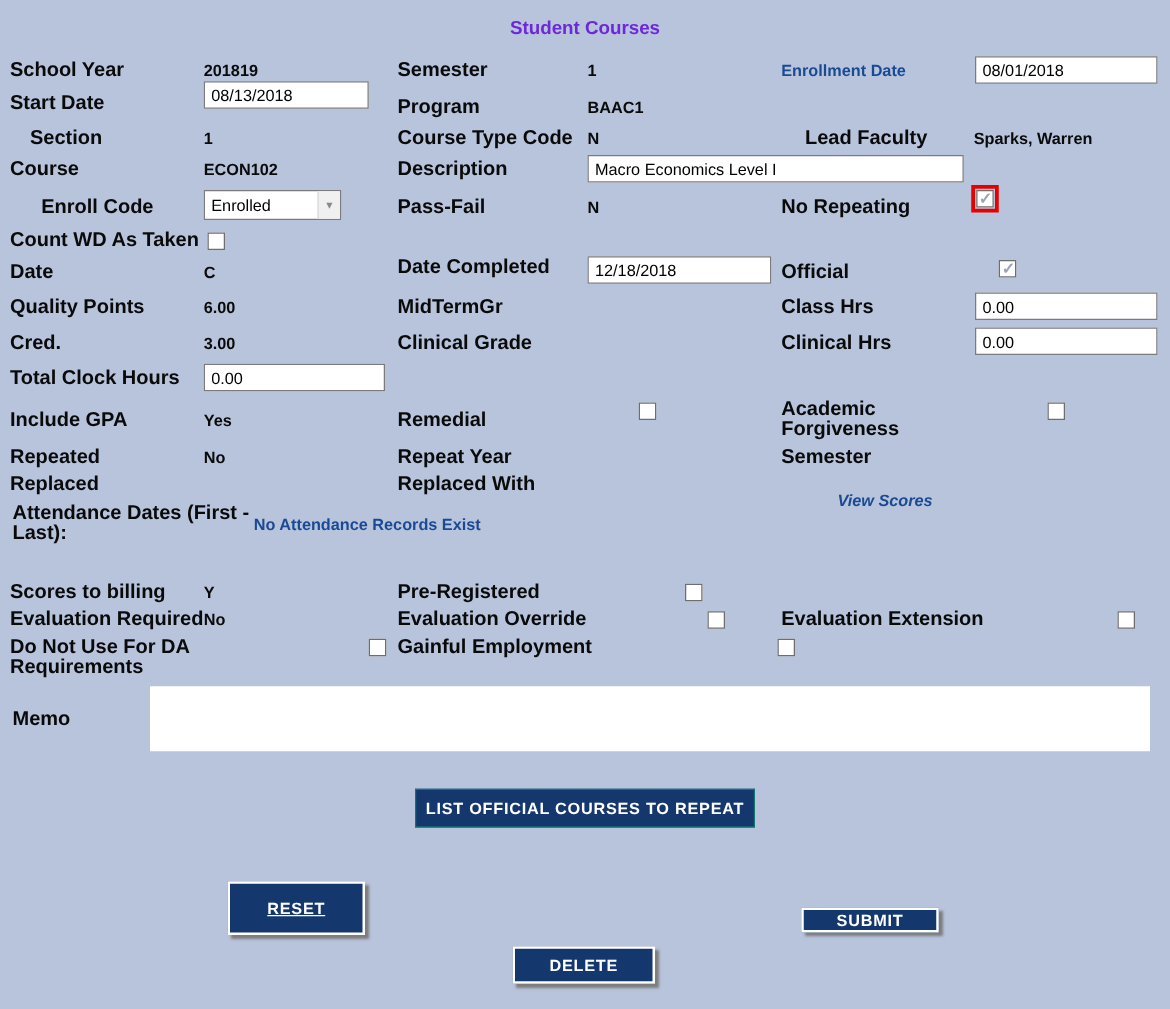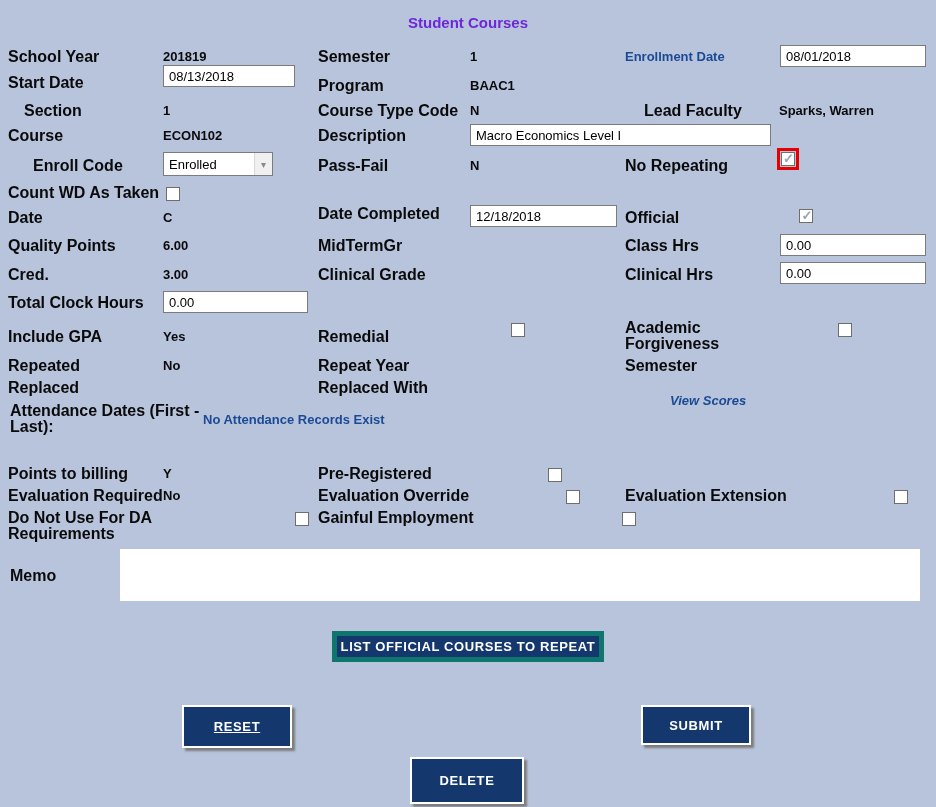--- a/index.html
+++ b/index.html
@@ -73,21 +73,21 @@
     color:#fff;font-family:"Liberation Sans", sans-serif;
     font-size:13px;font-weight:bold;letter-spacing:0.6px;
     display:flex;align-items:center;justify-content:center;
     cursor:pointer;
   }
   .btn-bevel{
     border:2px solid #fff;
     box-shadow:3px 3px 2px #7d7d7d;
   }
   .btn-flat{
-    border:5px solid #0f766e;
+    border:1px solid #0f766e;
   }
 </style>
 </head>
 <body>
 
 
 
 
 <div class="abs title" style="top:14px;left:0;">Student Courses</div>
 
@@ -179,21 +179,21 @@
 
 <span class="abs lbl" style="left:8px;top:380px;">Replaced</span>
 <span class="abs lbl" style="left:318px;top:380px;">Replaced With</span>
 <span class="abs link italiclink" style="left:625px;top:393px;margin-left:45px;">View Scores</span>
 
 
 <span class="abs lbl" style="left:10px;top:403px;width:192px;">Attendance Dates (First - Last):</span>
 <span class="abs link" style="left:203px;top:412px;">No Attendance Records Exist</span>
 
 
-<span class="abs lbl" style="left:8px;top:466px;">Points to billing</span>
+<span class="abs lbl" style="left:8px;top:466px;">Scores to billing</span>
 <span class="abs val" style="left:163px;top:466px;">Y</span>
 <span class="abs lbl" style="left:318px;top:466px;">Pre-Registered</span>
 <input type="checkbox" class="abs checkbox" style="left: 474px; top: 465px;">
 
 
 <span class="abs lbl" style="left:8px;top:488px;">Evaluation Required</span>
 <span class="abs val" style="left:163px;top:488px;">No</span>
 <span class="abs lbl" style="left:318px;top:488px;">Evaluation Override</span>
 <input type="checkbox" class="abs checkbox" style="left: 474px; top: 487px;">
 <span class="abs lbl" style="left:625px;top:488px;">Evaluation Extension</span>
@@ -205,17 +205,17 @@
 <span class="abs lbl" style="left:318px;top:510px;">Gainful Employment</span>
 <input type="checkbox" class="abs checkbox" style="left: 474px; top: 509px;">
 
 
 <span class="abs lbl" style="left:10px;top:568px;">Memo</span>
 <textarea class="abs" style="left: 120px; top: 549px; width: 800px; height: 52px;"></textarea>
 
 
 <div class="abs btn btn-flat" style="left:332px;top:631px;width:272px;height:31px;">LIST OFFICIAL COURSES TO REPEAT</div>
 <div class="abs btn btn-bevel" style="left:182px;top:705px;width:110px;height:43px;text-decoration:underline;">RESET</div>
-<div class="abs btn btn-bevel" style="left:641px;top:705px;width:110px;height:40px;text-align:center;">SUBMIT</div>
-<div class="abs btn btn-bevel" style="left:410px;top:757px;width:114px;height:47px;">DELETE</div>
+<div class="abs btn btn-bevel" style="left:641px;top:726px;width:110px;height:20px;text-align:center;">SUBMIT</div>
+<div class="abs btn btn-bevel" style="left:410px;top:757px;width:114px;height:30px;">DELETE</div>
 
 
 
 
 </body></html>

